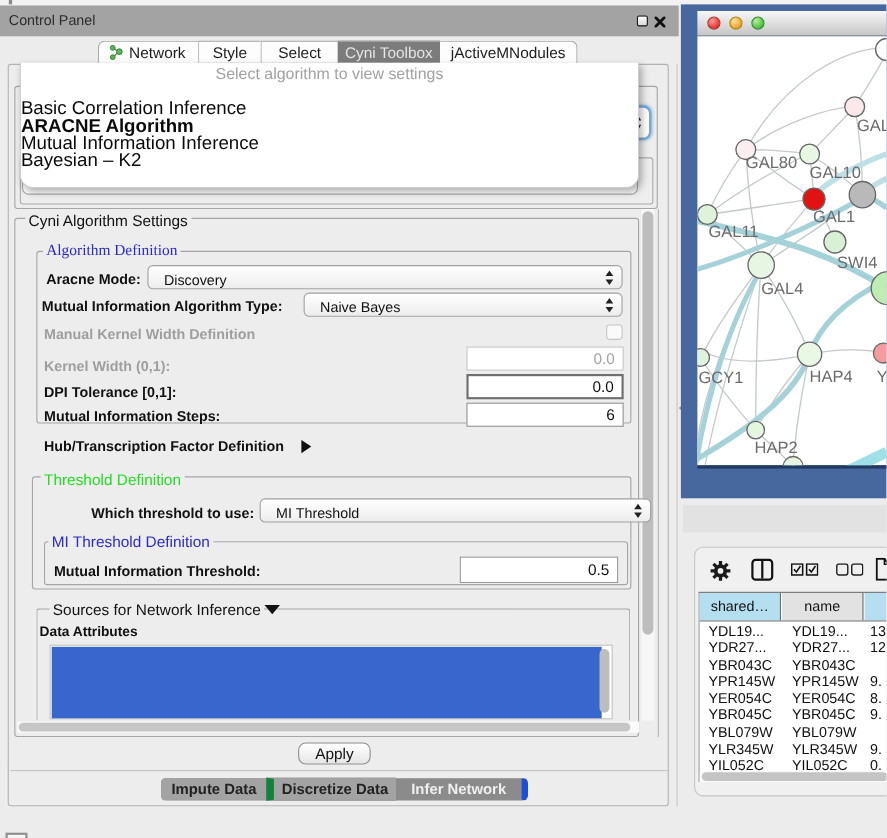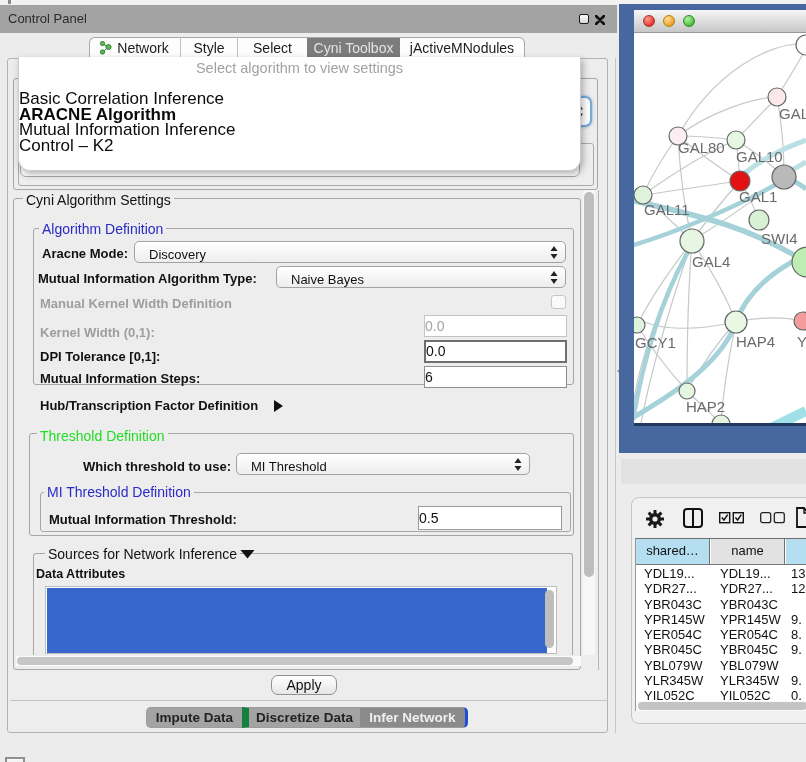--- a/index.html
+++ b/index.html
@@ -26,21 +26,21 @@
 .group { position:absolute; border:1px solid #a6a6a6; border-radius:3px; }
 .glabel { position:absolute; background:#ededed; padding:0 3px; font-size:14px; white-space:nowrap; }
 
 .blab { position:absolute; font-size:13px; font-weight:bold; color:#111; white-space:nowrap; }
 .glab { position:absolute; font-size:13px; font-weight:bold; color:#9e9e9e; white-space:nowrap; }
 
 .combo { position:absolute; background:linear-gradient(#ffffff,#ededed); border:1px solid #a2a2a2; border-radius:5px; font-size:13px; color:#111; }
 .combo .ct { position:absolute; left:14px; top:4.5px; }
 .combo .spin { position:absolute; right:7px; top:3px; width:8px; height:15px; }
 
-.tf { position:absolute; background:#fff; font-size:14px; color:#111; text-align:left; padding-right:7px; }
+.tf { position:absolute; background:#fff; font-size:14px; color:#111; text-align:right; padding-right:7px; }
 
 
 #drop { left:18px; top:57px; width:563px; height:114px; background:#ffffff; border:1px solid #cccccc; border-top:none; border-radius:0 0 12px 12px; box-shadow:2px 3px 7px rgba(0,0,0,0.30); z-index:50; }
 #drop .hint { position:absolute; left:0; right:0; top:3px; text-align:center; font-size:14.5px; color:#a1a1a1; }
 #drop .it { position:absolute; left:0px; font-size:17px; color:#0a0a0a; white-space:nowrap; }
 
 
 .btab { position:absolute; top:707px; height:21px; background:#a3a3a3; border-top:1px solid #9d9d9d; border-bottom:1px solid #9d9d9d; font-size:13.5px; font-weight:bold; color:#222; text-align:center; line-height:20px; }
 
 
@@ -102,21 +102,21 @@
 
 <div class="group" style="left:13px;top:198px;width:568px;height:472px;"></div>
 <div class="glabel" style="left:23px;top:192px;color:#111;">Cyni Algorithm Settings</div>
 
 <div class="abs" style="left:583px;top:190px;width:12px;height:465px;background:#f7f7f7;"></div>
 <div class="abs" style="left:584px;top:192px;width:10px;height:385px;background:#bdbdbd;border-radius:5px;"></div>
 <div class="abs" style="left:16px;top:656px;width:565px;height:10px;background:#fafafa;"></div>
 <div class="abs" style="left:17px;top:657px;width:556px;height:8px;background:#c6c6c6;border-radius:4px;"></div>
 
 <div class="group" style="left:33px;top:228px;width:541px;height:157px;"></div>
-<div class="glabel" style="left:39px;top:221px;color:#2a2ac8;">Algorithm Definition</div>
+<div class="glabel" style="left:39px;top:221px;color:#2a2ac8;font-family:Liberation Serif, serif;">Algorithm Definition</div>
 
 <div class="blab" style="left:42px;top:246px;">Aracne Mode:</div>
 <div class="combo" style="left:134px;top:241px;width:432px;height:22px;">
   <span class="ct">Discovery</span>
   <svg class="spin" viewBox="0 0 8 15">
       <path d="M4 1 L7.5 6 L0.5 6 Z" fill="#222"></path>
       <path d="M4 14 L7.5 9 L0.5 9 Z" fill="#222"></path>
     </svg>
 </div>
 
@@ -143,21 +143,21 @@
 
 <div class="blab" style="left:40px;top:398px;">Hub/Transcription Factor Definition</div>
 <svg class="abs" style="left:272px;top:399px;" width="12" height="14" viewBox="0 0 12 14">
     <path d="M2 1 L11 7 L2 13 Z" fill="#111"></path>
   </svg>
 
 <div class="group" style="left:29px;top:433px;width:545px;height:103px;"></div>
 <div class="glabel" style="left:37px;top:428px;color:#22dd22;">Threshold Definition</div>
 
 <div class="blab" style="left:83px;top:459px;">Which threshold to use:</div>
-<div class="combo" style="left:236px;top:453px;width:294px;height:22px;">
+<div class="combo" style="left:236px;top:453px;width:356px;height:22px;">
   <span class="ct">MI Threshold</span>
   <svg class="spin" viewBox="0 0 8 15">
       <path d="M4 1 L7.5 6 L0.5 6 Z" fill="#222"></path>
       <path d="M4 14 L7.5 9 L0.5 9 Z" fill="#222"></path>
     </svg>
 </div>
 
 <div class="group" style="left:40px;top:492px;width:531px;height:40px;"></div>
 <div class="glabel" style="left:44px;top:484px;color:#2a2ac8;">MI Threshold Definition</div>
 
@@ -173,21 +173,21 @@
 
 <div class="abs" style="left:45px;top:586px;width:512px;height:68px;background:#ffffff;border:1px solid #bdbdbd;">
   <div style="position:absolute;left:1px;top:1px;width:500px;height:65px;background:#3766cc;"></div>
   <div style="position:absolute;right:2px;top:3px;width:9px;height:58px;background:#bdbdbd;border-radius:5px;"></div>
 </div>
 
 <div class="abs" style="left:271px;top:675px;width:66px;height:20px;background:linear-gradient(#ffffff,#e6e6e6);border:1px solid #909090;border-radius:7px;text-align:center;font-size:14px;line-height:18px;color:#111;">Apply</div>
 
 <div class="btab" style="left:146px;width:96px;border-left:1px solid #9d9d9d;border-radius:5px 0 0 5px;">Impute Data</div>
 <div class="btab" style="left:242px;width:118px;border-left:7px solid #15803d;">Discretize Data</div>
-<div class="btab" style="left:360px;width:108px;border-right:3px solid #1d4ed8;border-radius:0 5px 5px 0;background:#8b8b8b;color:#f0f0f0;">Infer Network</div>
+<div class="btab" style="left:360px;width:120px;border-right:6px solid #1d4ed8;border-radius:0 5px 5px 0;background:#8b8b8b;color:#f0f0f0;">Infer Network</div>
 
 <div class="abs" style="left:5px;top:757px;width:20px;height:10px;border:2px solid #8f8f8f;background:linear-gradient(#fdfdfd,#e0e0e0);"></div>
 
 <div class="abs" id="netwin">
   <div id="nettitle">
     <div class="light" style="left:9px;background:radial-gradient(circle at 35% 30%,#ff9a93,#e8453c 60%,#b71c12);border:0.5px solid #a33;"></div>
     <div class="light" style="left:29px;background:radial-gradient(circle at 35% 30%,#ffe09a,#f3a93c 60%,#c07d14);border:0.5px solid #a80;"></div>
     <div class="light" style="left:49px;background:radial-gradient(circle at 35% 30%,#b4f0a0,#59c948 60%,#2e8f22);border:0.5px solid #383;"></div>
   </div>
   <div id="netcanvas"></div>
@@ -265,21 +265,21 @@
     <text x="797" y="347">Y</text>
     <text x="686" y="412">HAP2</text>
   </g>
 </svg>
 
 <div class="abs" id="drop">
   <div class="hint">Select algorithm to view settings</div>
   <div class="it" style="top:32px;">Basic Correlation Inference</div>
   <div class="it" style="top:47.5px;font-weight:bold;">ARACNE Algorithm</div>
   <div class="it" style="top:63px;">Mutual Information Inference</div>
-  <div class="it" style="top:78.5px;">Control – K2</div>
+  <div class="it" style="top:78.5px;">Bayesian – K2</div>
 </div>
 
 <div class="abs" id="tpbar">
     <span class="t">Table Panel</span>
   </div>
 <div class="abs" id="tpanel"></div>
 
 <svg class="abs" style="left:645px;top:509px;" width="20" height="20" viewBox="0 0 20 20">
   <g fill="#1a1a1a">
       <circle cx="10" cy="10" r="6"></circle>

